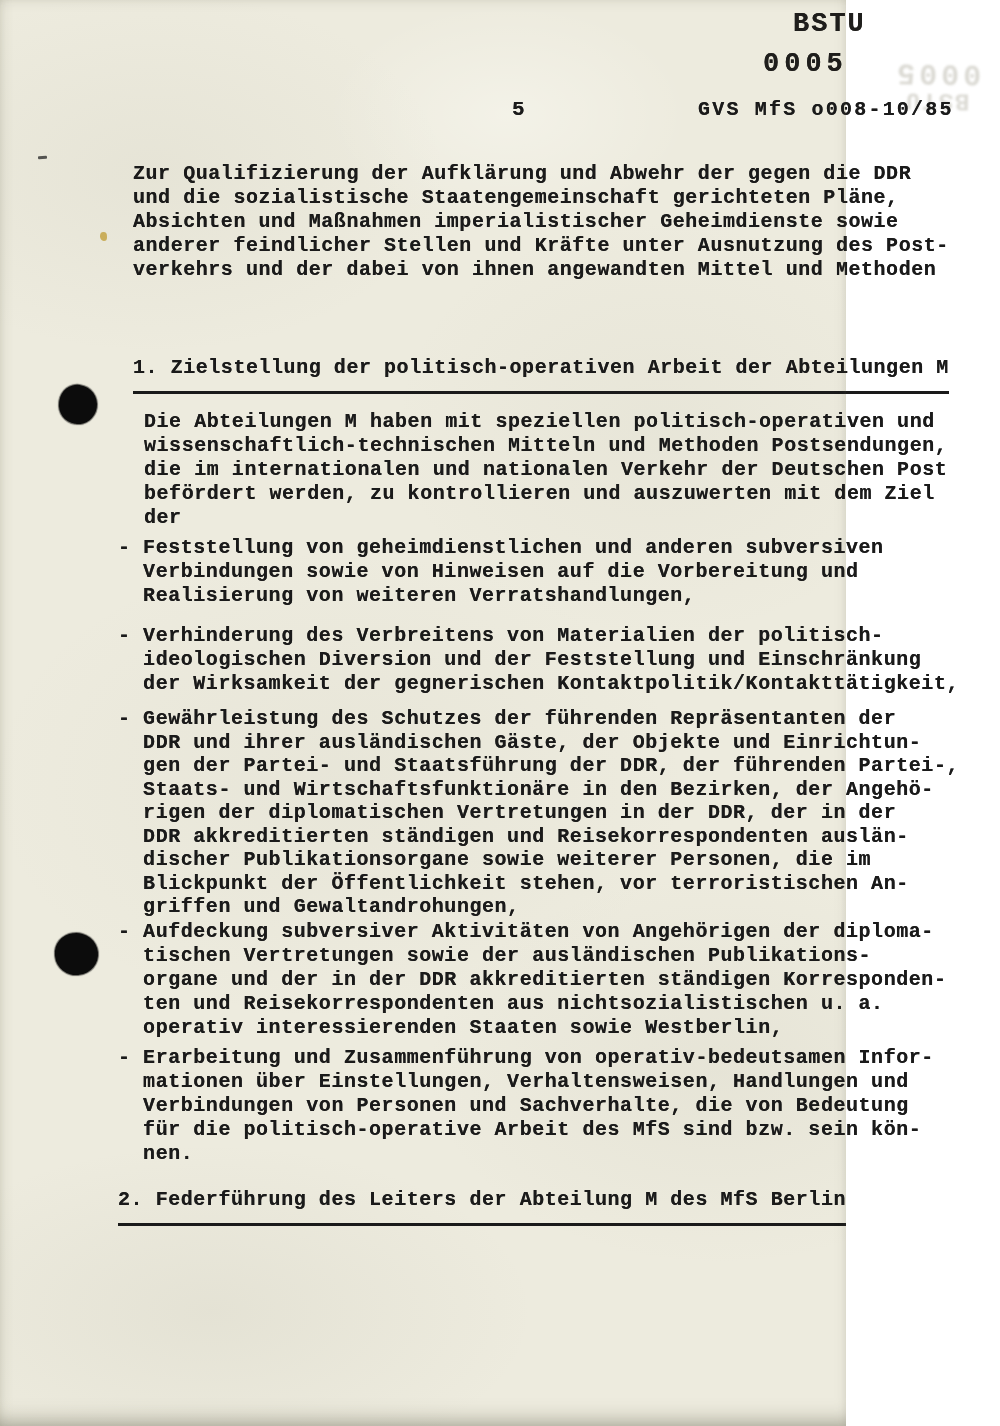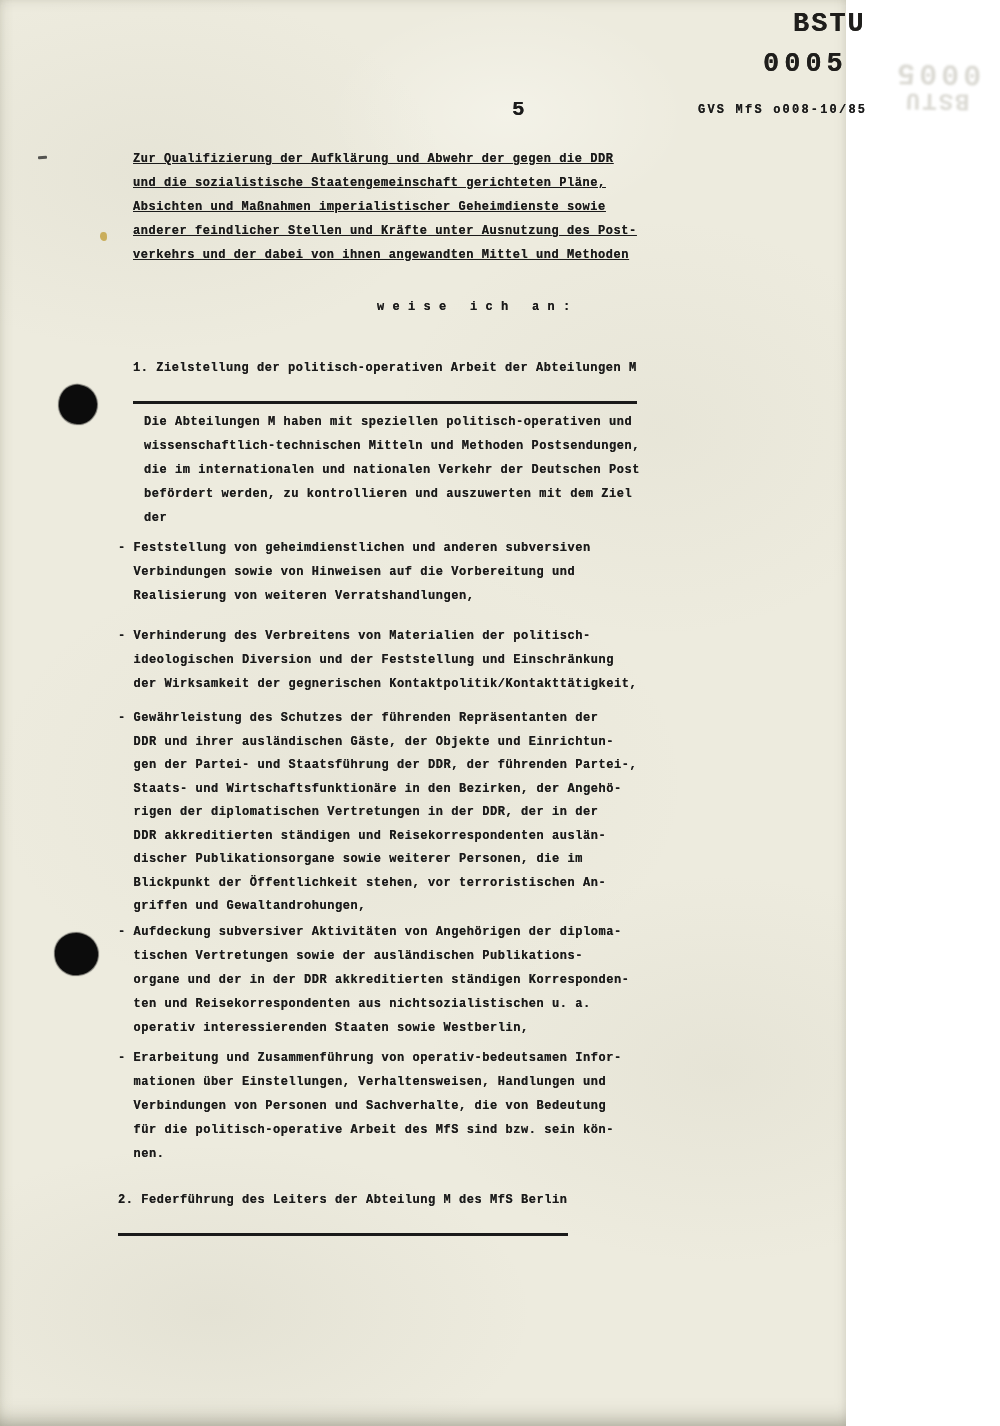--- a/index.html
+++ b/index.html
@@ -21,31 +21,31 @@
     position:absolute;inset:0;pointer-events:none;
     box-shadow:
       inset 0 -16px 20px -12px rgba(98,96,78,0.50),
       inset 0 8px 14px -10px rgba(130,128,108,0.28),
       inset 8px 0 16px -12px rgba(130,128,108,0.30),
       inset -6px 0 12px -10px rgba(130,128,108,0.22);
   }
   .type{
     position:absolute;
     font-weight:700;
-    font-size:12px;
+    font-size:20px;
     line-height:24px;
     letter-spacing:0.55px;
     white-space:pre;
     color:#1a1a1a;
     text-shadow:0 0 0.5px rgba(20,20,20,0.8);
   }
   .lh-tight{line-height:23.5px;}
   .heading{
     border-bottom:3px solid #1a1a1a;
-    padding-bottom:21px;
+    padding-bottom:11px;
   }
   .stamp{
     position:absolute;
     font-weight:700;
     color:#1f1e1c;
     text-shadow:0 0 0.6px rgba(25,24,20,0.9);
   }
   .stamp-line1{font-size:27px;letter-spacing:2px;line-height:27px;}
   .stamp-line2{font-size:27px;letter-spacing:5px;line-height:40px;}
   .ghost-stamp{
@@ -88,27 +88,26 @@
   <div class="stamp stamp-line2" style="left:763px;top:44px;">0005</div>
 
   <div class="ghost-stamp">
     <div class="ghost-l1">BSTU</div>
     <div class="ghost-l2">0005</div>
   </div>
 
   <div class="type" style="left:512px;top:98px;font-size:21px;">5</div>
   <div class="type" style="left:698px;top:98px;letter-spacing:2.2px;">GVS MfS o008-10/85</div>
 
-  <div class="type" style="left:133px;top:147px;text-decoration:underline;">Zur Qualifizierung der Aufklärung und Abwehr der gegen die DDR
+  <div class="type" style="left:133px;top:162px;">Zur Qualifizierung der Aufklärung und Abwehr der gegen die DDR
 und die sozialistische Staatengemeinschaft gerichteten Pläne,
 Absichten und Maßnahmen imperialistischer Geheimdienste sowie
 anderer feindlicher Stellen und Kräfte unter Ausnutzung des Post-
 verkehrs und der dabei von ihnen angewandten Mittel und Methoden</div>
 
-  <div class="type" style="left:377px;top:295px;">w e i s e   i c h   a n :</div>
 
   <div class="type heading" style="left:133px;top:356px;">1. Zielstellung der politisch-operativen Arbeit der Abteilungen M</div>
 
   <div class="type" style="left:144px;top:410px;">Die Abteilungen M haben mit speziellen politisch-operativen und
 wissenschaftlich-technischen Mitteln und Methoden Postsendungen,
 die im internationalen und nationalen Verkehr der Deutschen Post
 befördert werden, zu kontrollieren und auszuwerten mit dem Ziel
 der</div>
 
   <div class="type" style="left:118px;top:536px;">- Feststellung von geheimdienstlichen und anderen subversiven

